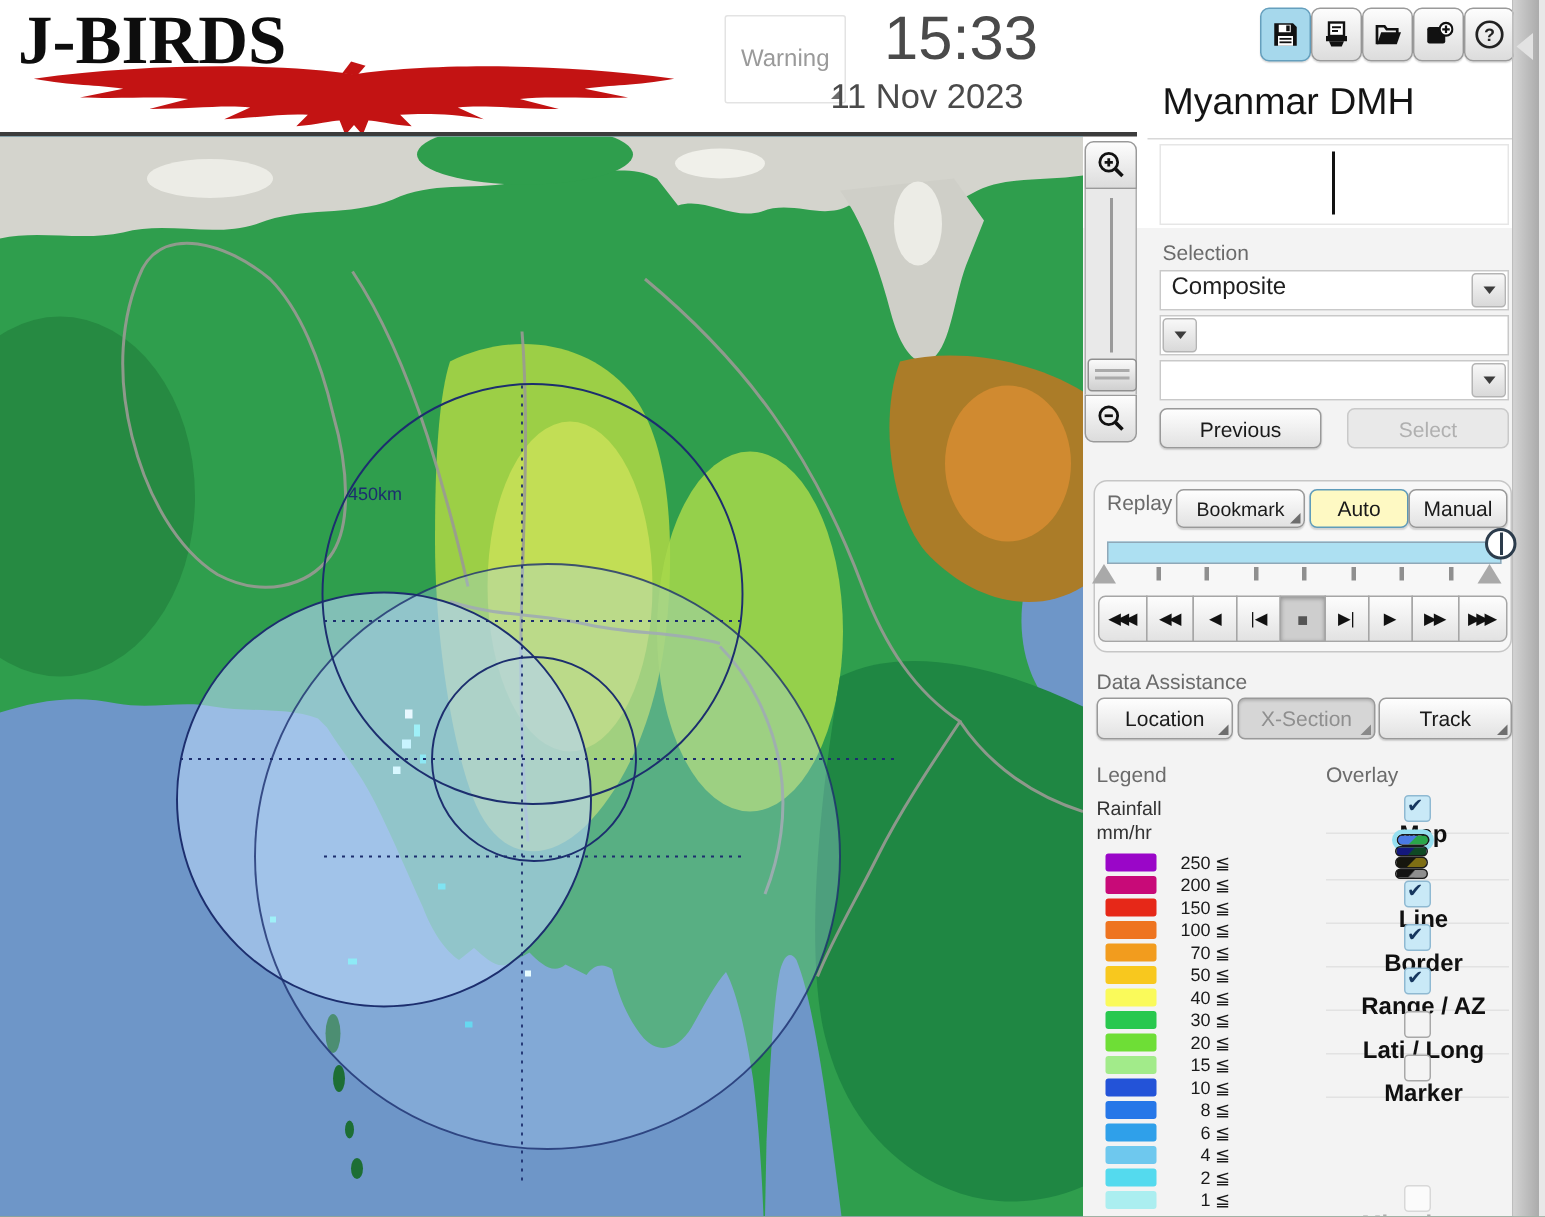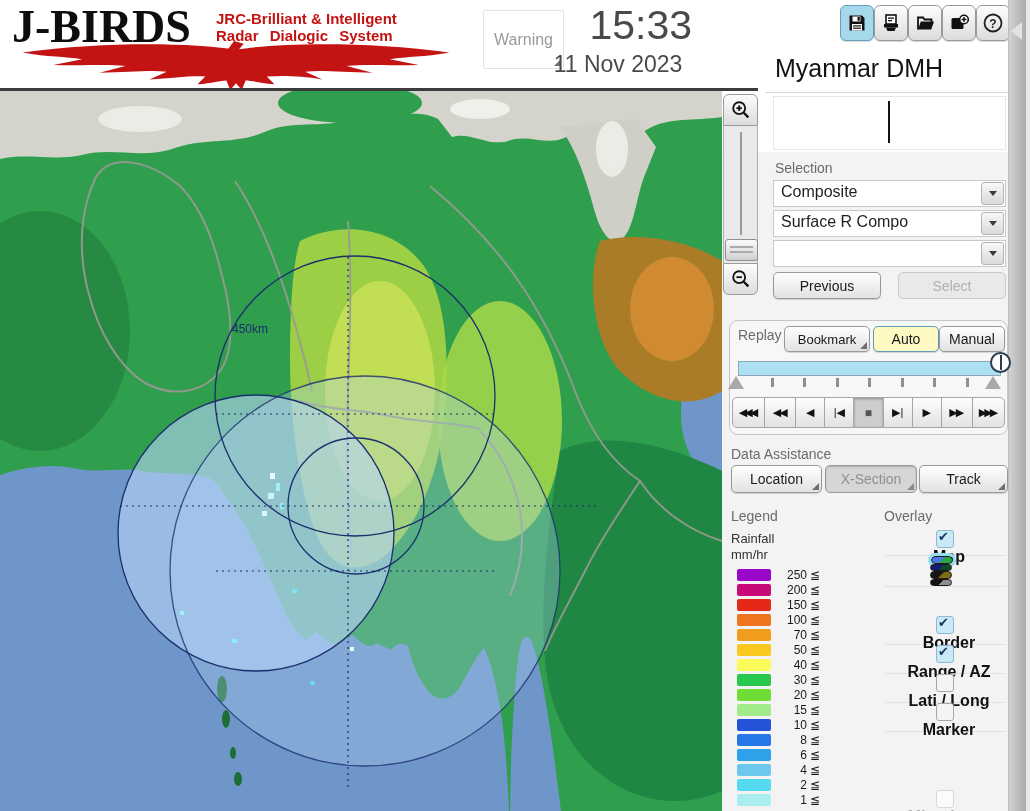--- a/index.html
+++ b/index.html
@@ -122,24 +122,20 @@
           background:linear-gradient(#fafafa,#d0d0d0);}
   #zthumb::before,#zthumb::after{content:'';position:absolute;left:4px;right:4px;height:2px;background:#aaa;}
   #zthumb::before{top:6px;} #zthumb::after{top:11px;}
 </style>
 </head>
 <body>
 
 <div id="app">
 
   <div class="abs" id="logo-title">J-BIRDS</div>
-  <div class="abs" id="logo-tag">
-    <div class="l1">JRC-Brilliant &amp; Intelligent</div>
-    <div class="l2">Radar Dialogic System</div>
-  </div>
   <svg class="abs" id="eagle" width="452" height="50" viewBox="0 0 460 52">
     <path fill="#c31313" d="M230 10 C185 3 95 1 8 13 C35 18 52 17 70 20 L40 26 C72 27 95 25 115 27 L88 34 C118 34 140 31 158 33 L140 41 C164 40 182 37 198 38 L190 46 C205 45 214 42 220 42 L224 52 L230 45 L236 52 L240 42 C246 42 255 45 270 46 L262 38 C278 37 296 37 320 41 L302 33 C320 31 342 34 372 34 L345 27 C365 25 388 27 420 26 L390 20 C408 17 425 18 452 13 C365 1 275 3 230 10 Z"></path>
     <path fill="#c31313" d="M222 9 L228 1 L238 4 L232 11 Z"></path>
   </svg>
 
   <div class="abs" id="warning-box">
     <span>Warning</span>
     <span class="corner"></span>
   </div>
 
@@ -202,21 +198,20 @@
   <div class="abs" id="display-caret"></div>
 
   <div class="abs sec-label" style="left:775px;top:160px">Selection</div>
   <div class="abs dd" style="top:180px">
     <div class="dd-text">Composite</div>
     <div class="dd-btn">
         <span class="dd-arrow"></span>
       </div>
   </div>
   <div class="abs dd" style="top:210px">
-    <div class="dd-text">Surface R Compo</div>
     <div class="dd-btn">
         <span class="dd-arrow"></span>
       </div>
   </div>
   <div class="abs dd" style="top:240px">
     <div class="dd-text"></div>
     <div class="dd-btn">
         <span class="dd-arrow"></span>
       </div>
   </div>
@@ -363,20 +358,24 @@
 
   <div class="abs ov-row" style="top:530px;height:25px">
     <span class="cb"></span>
     <span class="ov-label">Map</span>
   </div>
   <div class="abs ov-row" style="top:556px;height:30px">
     <span class="ov-swatch sel" style="margin-left: 2px; --c1: #4a7ae4; --c2: #2aa64a;"></span>
     <span class="ov-swatch" style="--c1: #14187c; --c2: #0f4824;"></span>
     <span class="ov-swatch" style="--c1: #16160e; --c2: #7e6e14;"></span>
     <span class="ov-swatch" style="--c1: #121212; --c2: #8e8e8e;"></span>
+  </div>
+  <div class="abs ov-row" style="top:587px;height:28px">
+    <span class="cb"></span>
+    <span class="ov-label">Line</span>
   </div>
   <div class="abs ov-row" style="top:616px;height:28px">
     <span class="cb"></span>
     <span class="ov-label">Border</span>
   </div>
   <div class="abs ov-row" style="top:645px;height:28px">
     <span class="cb"></span>
     <span class="ov-label">Range / AZ</span>
   </div>
   <div class="abs ov-row" style="top:674px;height:28px">

